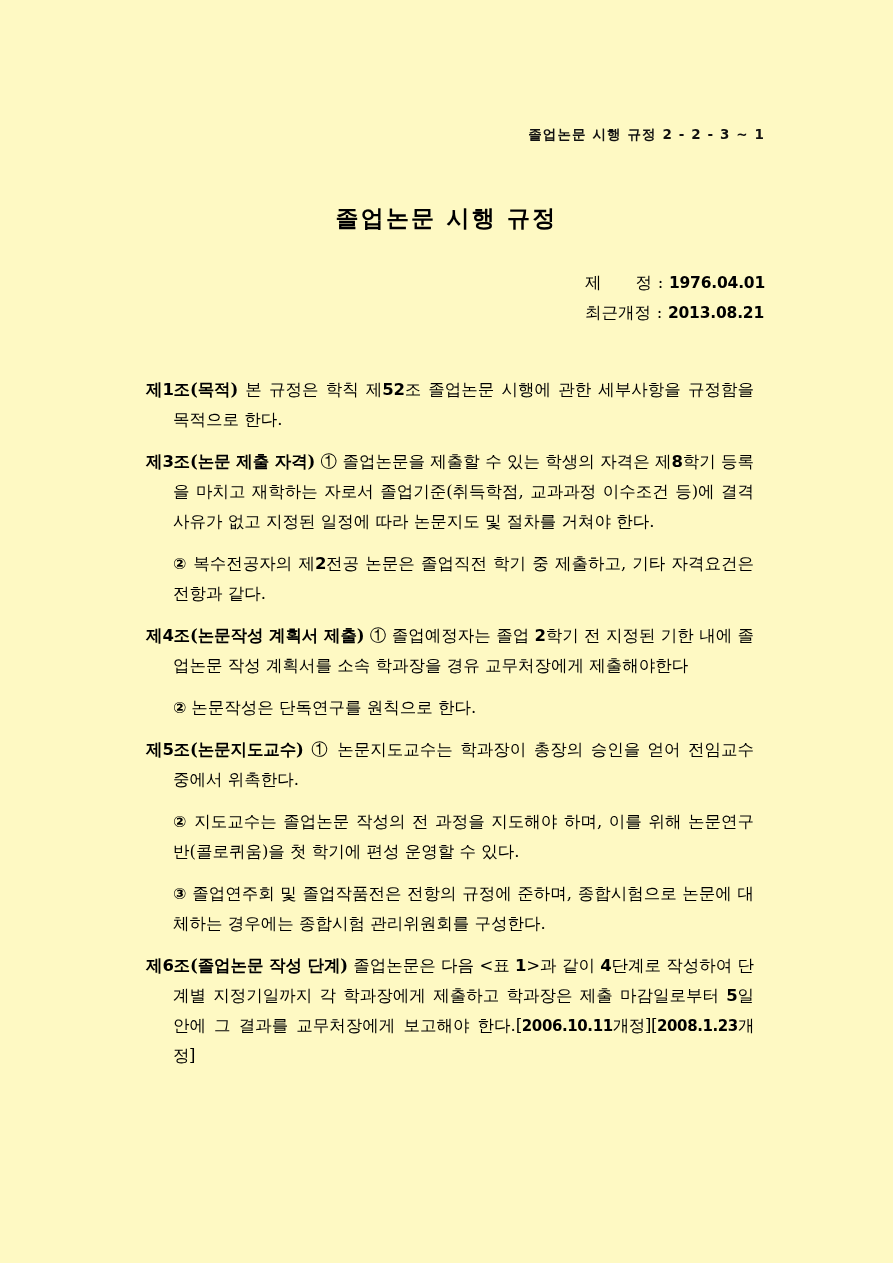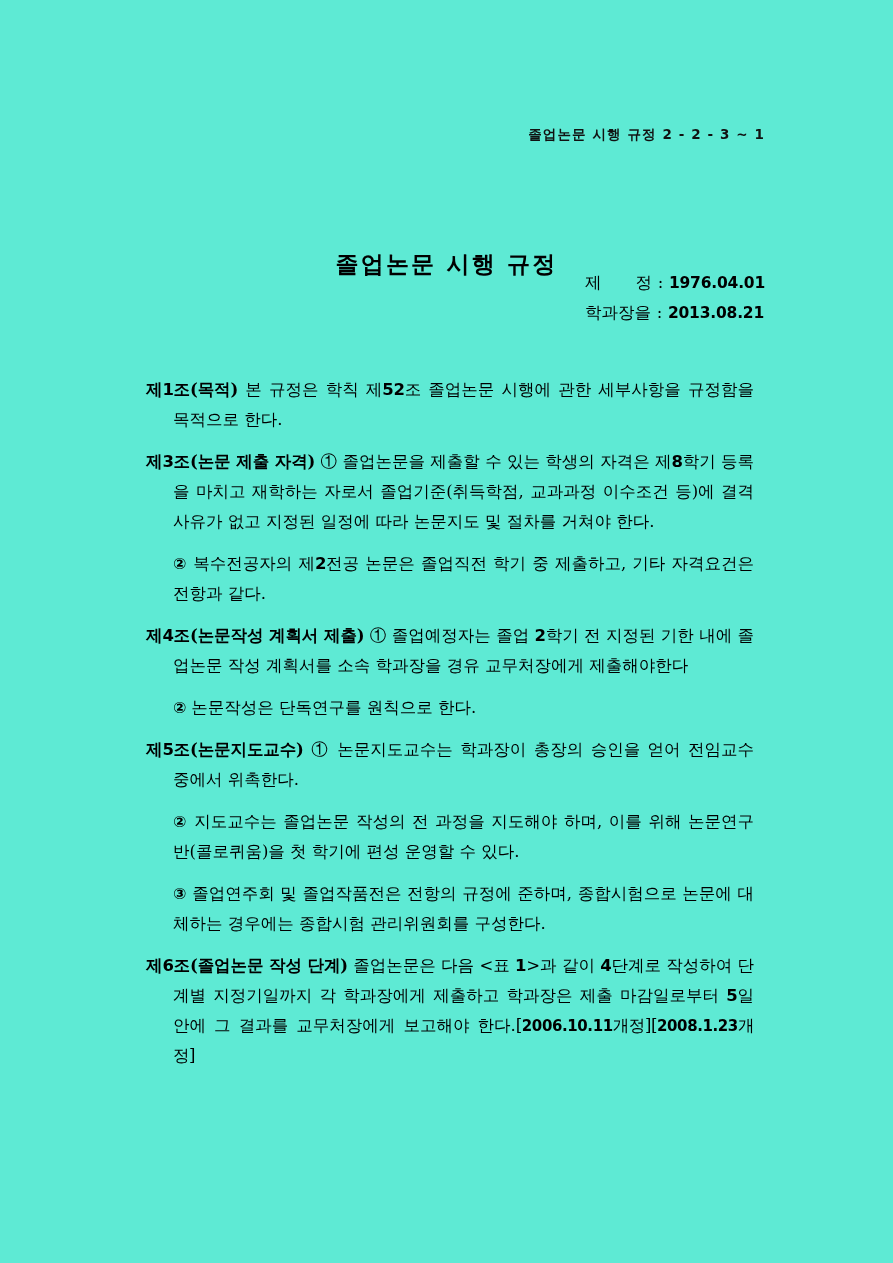--- a/index.html
+++ b/index.html
@@ -8,21 +8,21 @@
     background: #ffffff;
   }
   body {
     font-family: "DejaVu Serif", "Liberation Serif", serif;
     color: #000000;
   }
   .page {
     position: relative;
     width: 893px;
     height: 1263px;
-    background: #5eead4;
+    background: #fef9c3;
     overflow: hidden;
   }
 
   
   .page-header {
     position: absolute;
     top: 126px;
     right: 128px;
     font-family: "DejaVu Sans", "Liberation Sans", sans-serif;
     font-size: 13.5px;
@@ -36,21 +36,20 @@
   .doc-title {
     position: absolute;
     top: 203px;
     left: 0;
     width: 893px;
     text-align: center;
     font-size: 23px;
     font-weight: bold;
     letter-spacing: 2.2px;
     color: #000;
-    margin-top: 46px;
   }
 
   
   .dates {
     position: absolute;
     top: 268px;
     right: 128px;
     text-align: left;
     font-size: 16.5px;
     line-height: 30px;
@@ -137,21 +136,21 @@
 
   <div class="doc-title">졸업논문 시행 규정</div>
 
   <div class="dates">
     <div class="row">
       <span class="lbl">제</span><span class="gap"></span><span class="lbl">정</span>
       <span class="lbl">:</span>
       <span class="val">1976.04.01</span>
     </div>
     <div class="row">
-      <span class="lbl">학과장을</span>
+      <span class="lbl">최근개정</span>
       <span class="lbl">:</span>
       <span class="val">2013.08.21</span>
     </div>
   </div>
 
   <div class="body-block">
 
     <div class="article">
       <p class="para article-para"><span class="art-head">제<span class="num">1</span>조(목적)</span><span> 본 규정은 학칙 제<span class="num">52</span>조 졸업논문 시행에 관한 세부사항을 규정함을 목적으로 한다.</span></p>
     </div>

